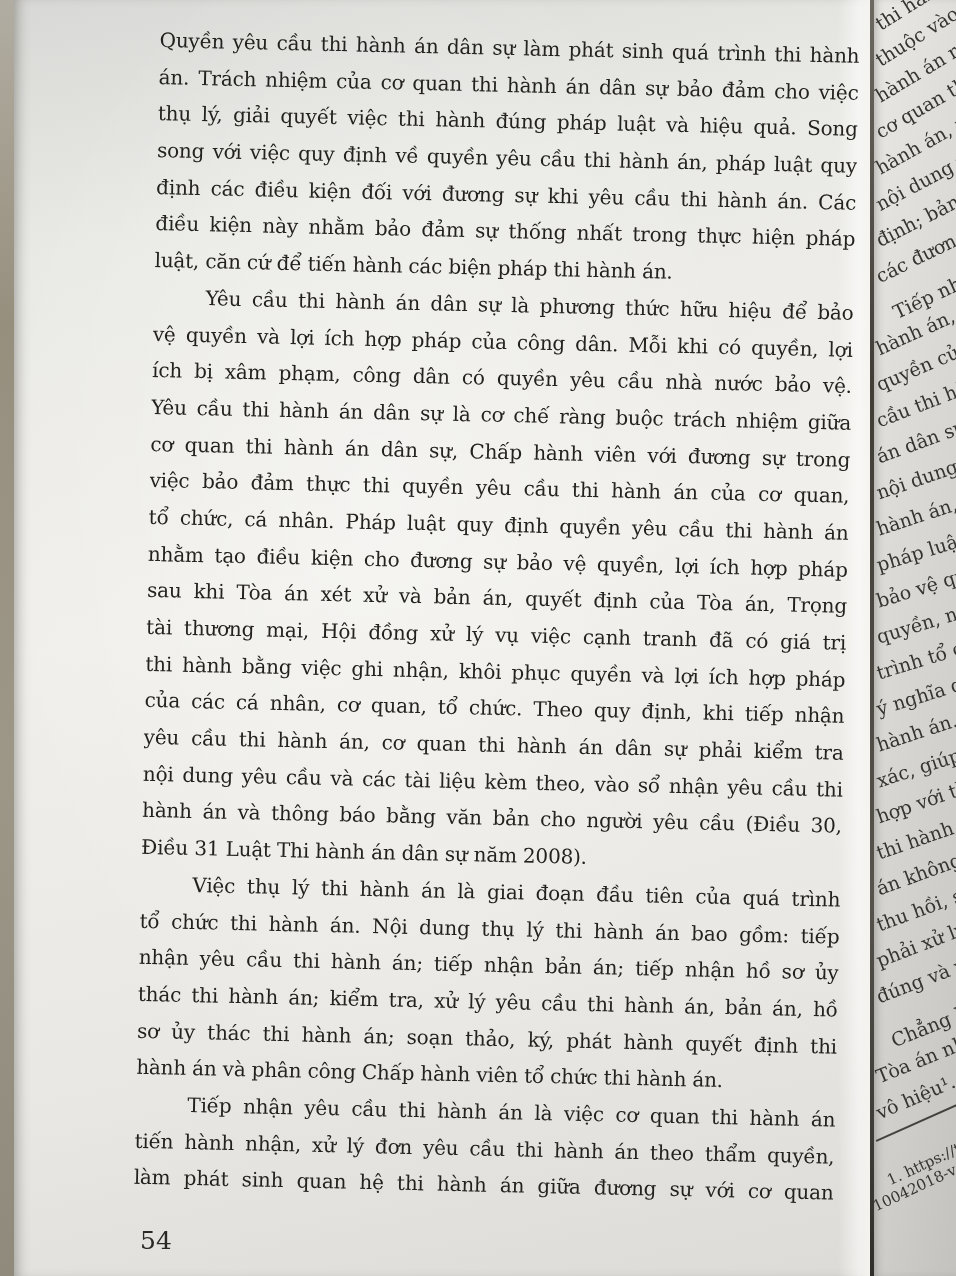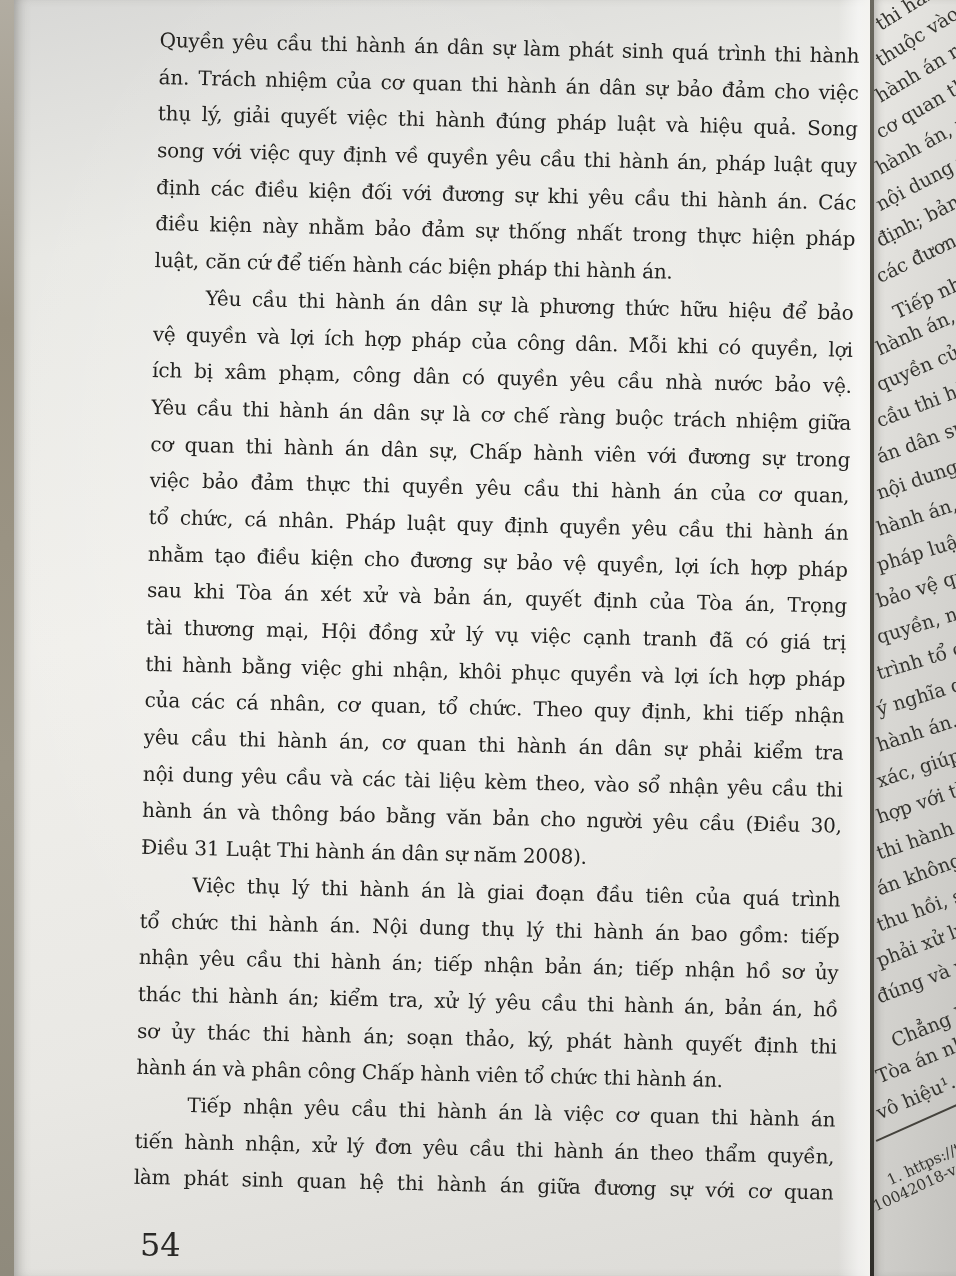--- a/index.html
+++ b/index.html
@@ -29,21 +29,21 @@
     color:#23221f;
   }
   .ln{
     height:36.7px;overflow:hidden;
     text-align:justify;text-align-last:justify;
   }
   .ln.last{text-align-last:left;}
   .ln.ind{text-indent:52px;}
   #page-number{
     position:absolute;left:126px;top:1226px;
-    font-size:32px;color:#2a2927;
+    font-size:25px;color:#2a2927;
   }
   
   #gutter-line{
     position:absolute;left:870px;top:0;width:4px;height:1276px;
     background:linear-gradient(180deg,#6b6960 0%,#3f3d36 30%,#55534b 70%,#2f2e29 100%);
   }
   
   #right-page{
     position:absolute;left:874px;top:0;width:82px;height:1276px;
     overflow:hidden;

